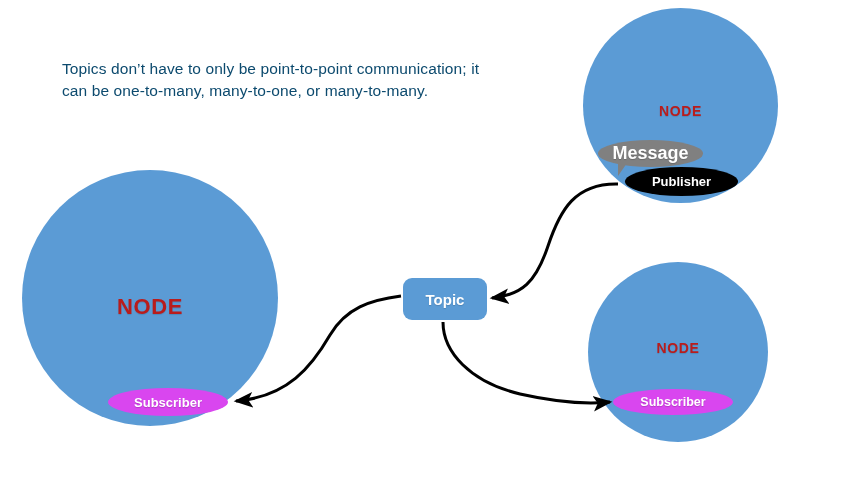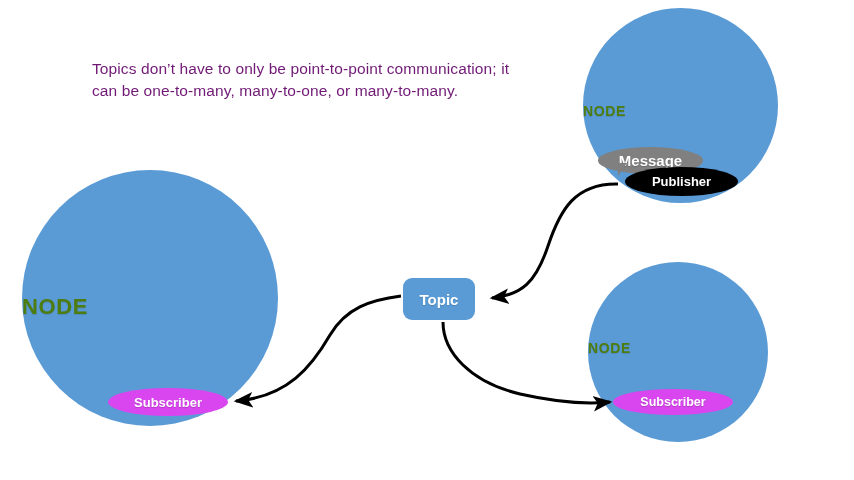--- a/index.html
+++ b/index.html
@@ -18,44 +18,44 @@
     overflow: hidden;
   }
   
   #caption {
     position: absolute;
     left: 62px;
     top: 58px;
     width: 420px;
     font-size: 15.5px;
     line-height: 1.45;
-    color: #701a75;
+    color: #0c4a6e;
     letter-spacing: 0.1px;
     white-space: pre-line;
-    margin-left: 30px;
   }
   
   #connectors {
     position: absolute;
     left: 0;
     top: 0;
     width: 854px;
     height: 480px;
     pointer-events: none;
   }
   
   .node-circle {
     position: absolute;
     border-radius: 50%;
     background: #5B9BD5;
   }
   .node-label {
     position: absolute;
-    color: #4d7c0f;
+    color: #b91c1c;
     font-weight: bold;
+    text-align: center;
     letter-spacing: 0.6px;
     text-shadow: 0 1px 1px rgba(0,0,0,0.12);
   }
   .pill {
     position: absolute;
     border-radius: 50%;
     display: flex;
     align-items: center;
     justify-content: center;
     color: #ffffff;
@@ -71,21 +71,21 @@
     width: 0;
     height: 0;
     border-left: 9px solid #808080;
     border-bottom: 13px solid transparent;
   }
 
   #topic-box {
     position: absolute;
     left: 403px;
     top: 278px;
-    width: 72px;
+    width: 84px;
     height: 42px;
     border-radius: 9px;
     background: #5B9BD5;
     display: flex;
     align-items: center;
     justify-content: center;
     color: #ffffff;
     font-weight: bold;
     font-size: 15px;
     text-shadow: 0 1px 1px rgba(0,0,0,0.15);
@@ -100,21 +100,21 @@
 
   <div class="node-circle" style="left:22px; top:170px; width:256px; height:256px;">
   </div>
   <div class="node-label" style="left:22px; top:294px; width:256px; font-size:22px;">NODE</div>
   <div class="pill pill-subscriber" style="left:108px; top:388px; width:120px; height:28px; font-size:13px;">Subscriber</div>
 
   <div class="node-circle" style="left:583px; top:8px; width:195px; height:195px;">
   </div>
   <div class="node-label" style="left:583px; top:103px; width:195px; font-size:14px;">NODE</div>
 
-  <div class="pill pill-message" style="left:598px; top:147px; width:105px; height:27px; font-size:15px;text-align:right;">Message</div>
+  <div class="pill pill-message" style="left:598px; top:140px; width:105px; height:27px; font-size:18px;text-align:right;">Message</div>
   <div class="bubble-tail" style="left:618px; top:163px;"></div>
 
   <div class="pill pill-publisher" style="left:625px; top:167px; width:113px; height:29px; font-size:13px;">Publisher</div>
 
   <div class="node-circle" style="left:588px; top:262px; width:180px; height:180px;">
   </div>
   <div class="node-label" style="left:588px; top:340px; width:180px; font-size:14px;">NODE</div>
   <div class="pill pill-subscriber" style="left:613px; top:389px; width:120px; height:26px; font-size:12.5px;">Subscriber</div>
 
   <div id="topic-box">Topic</div>

